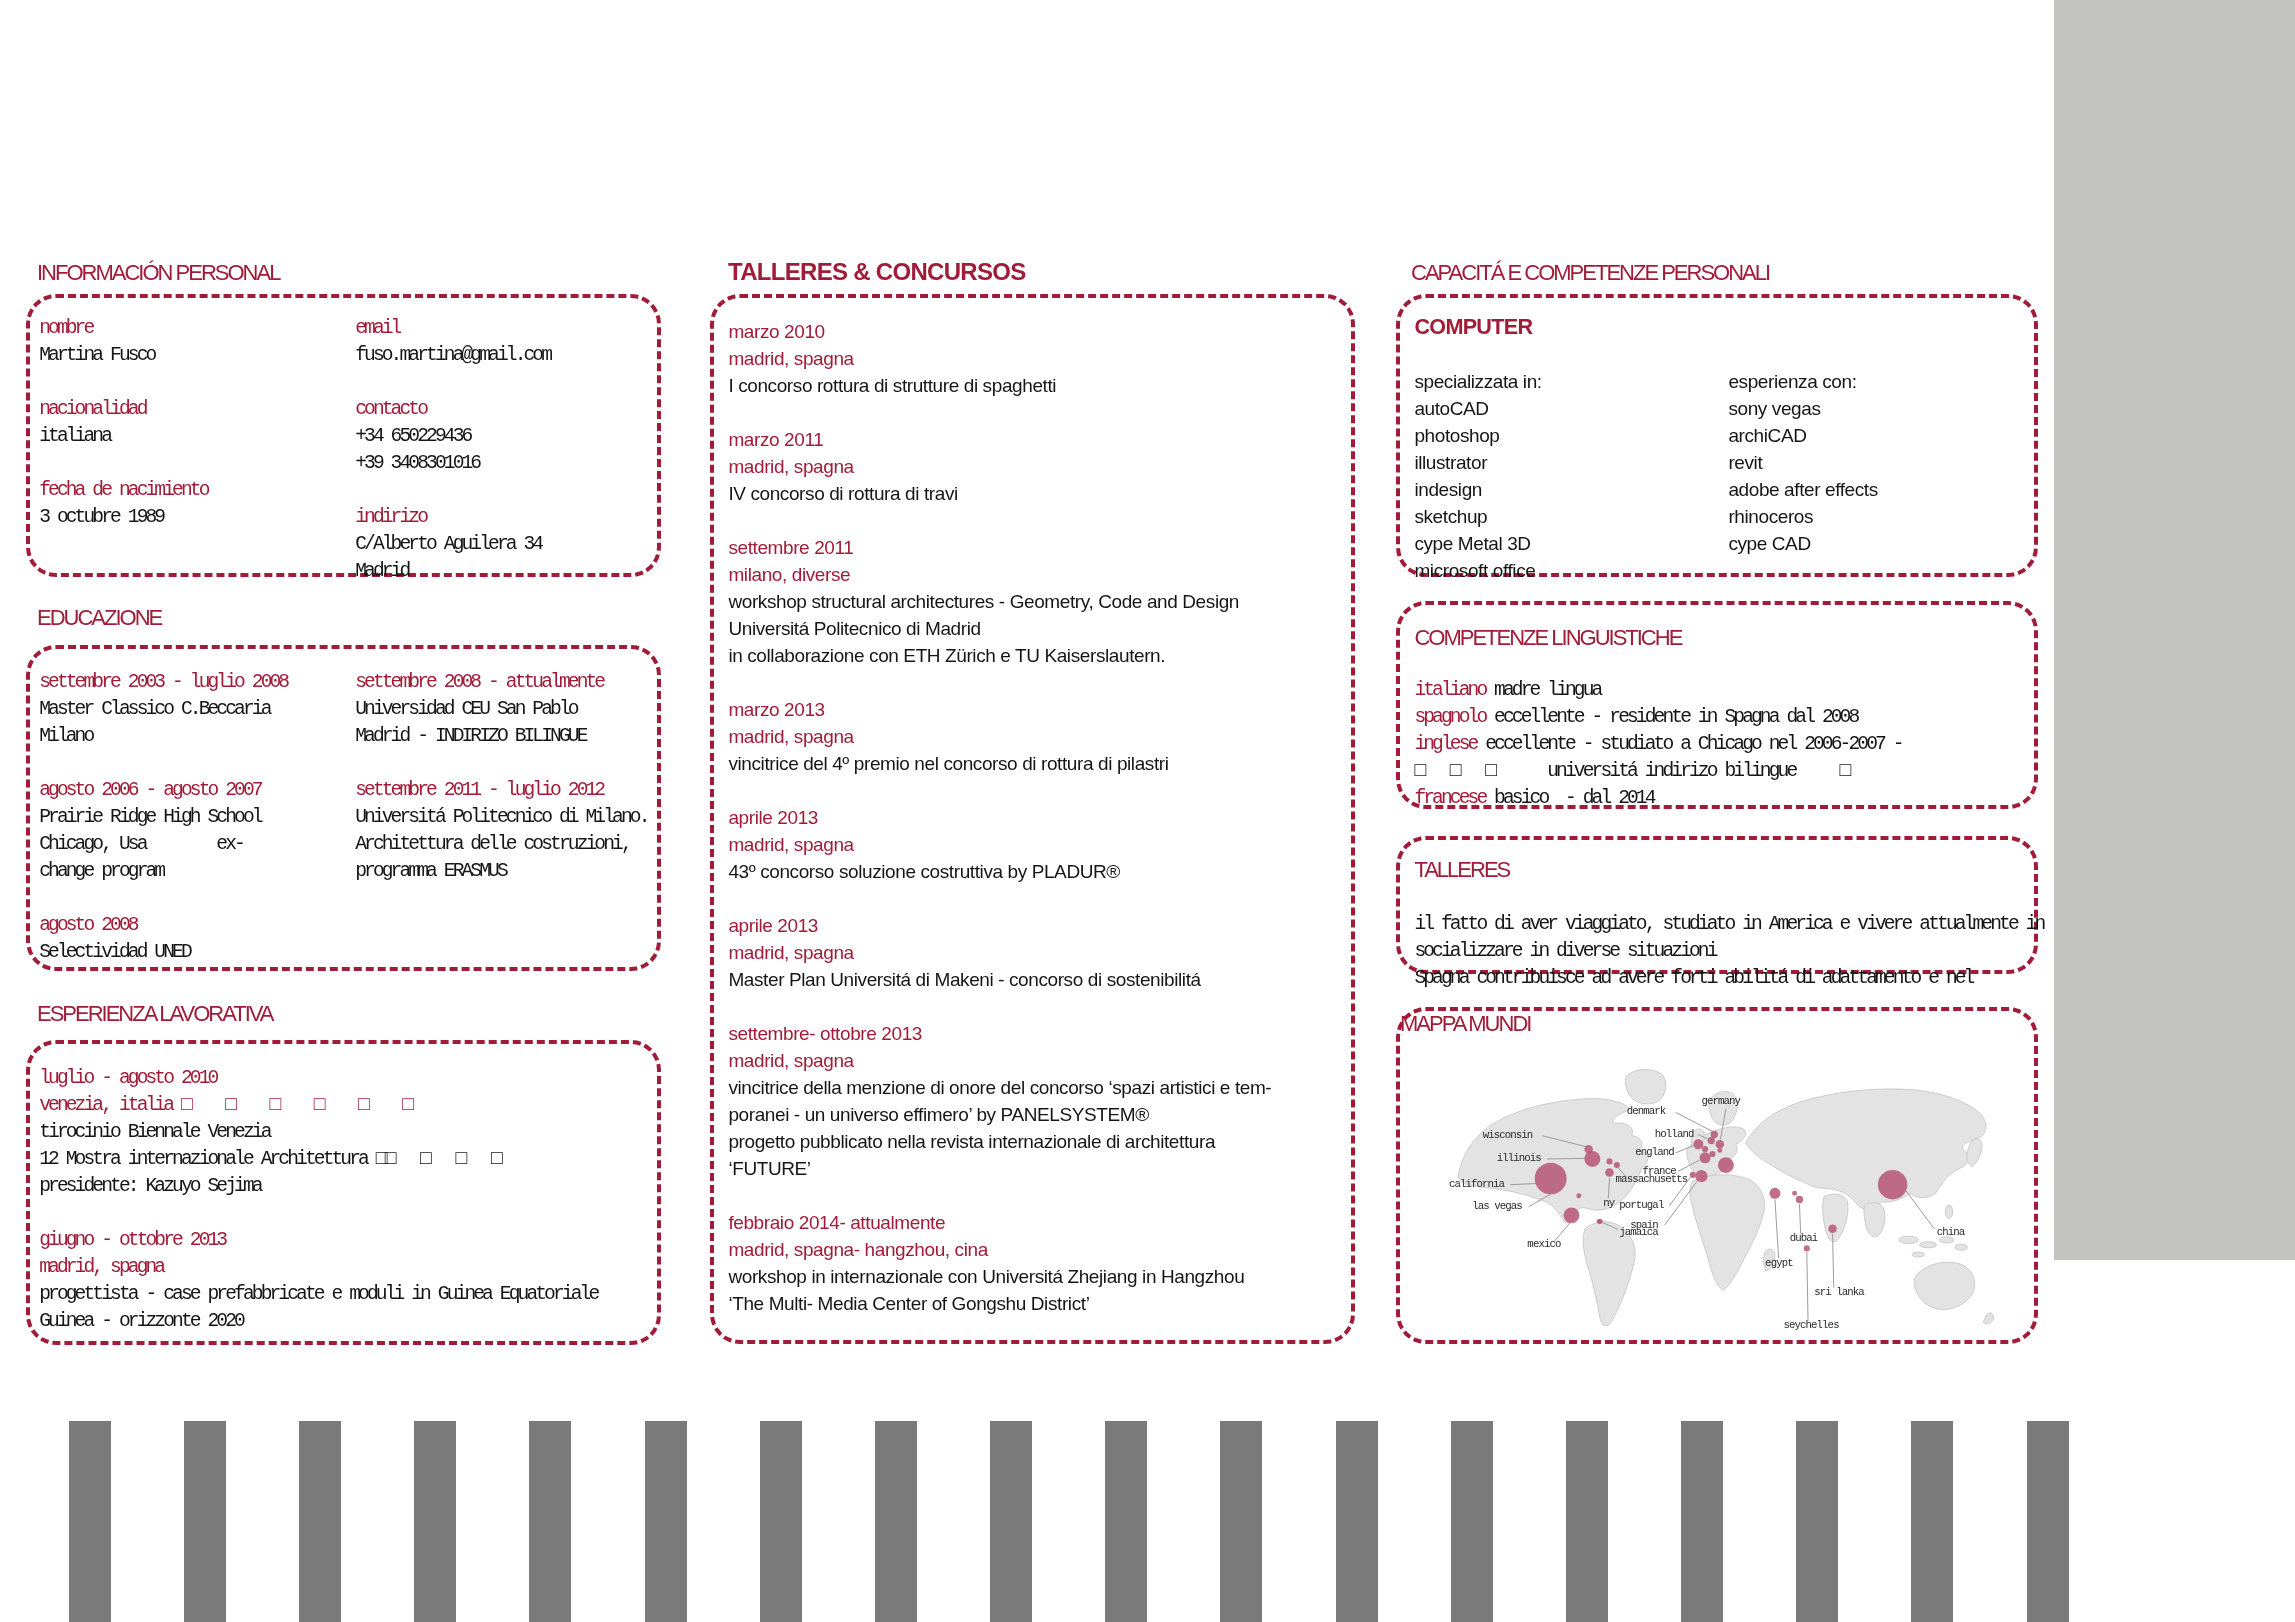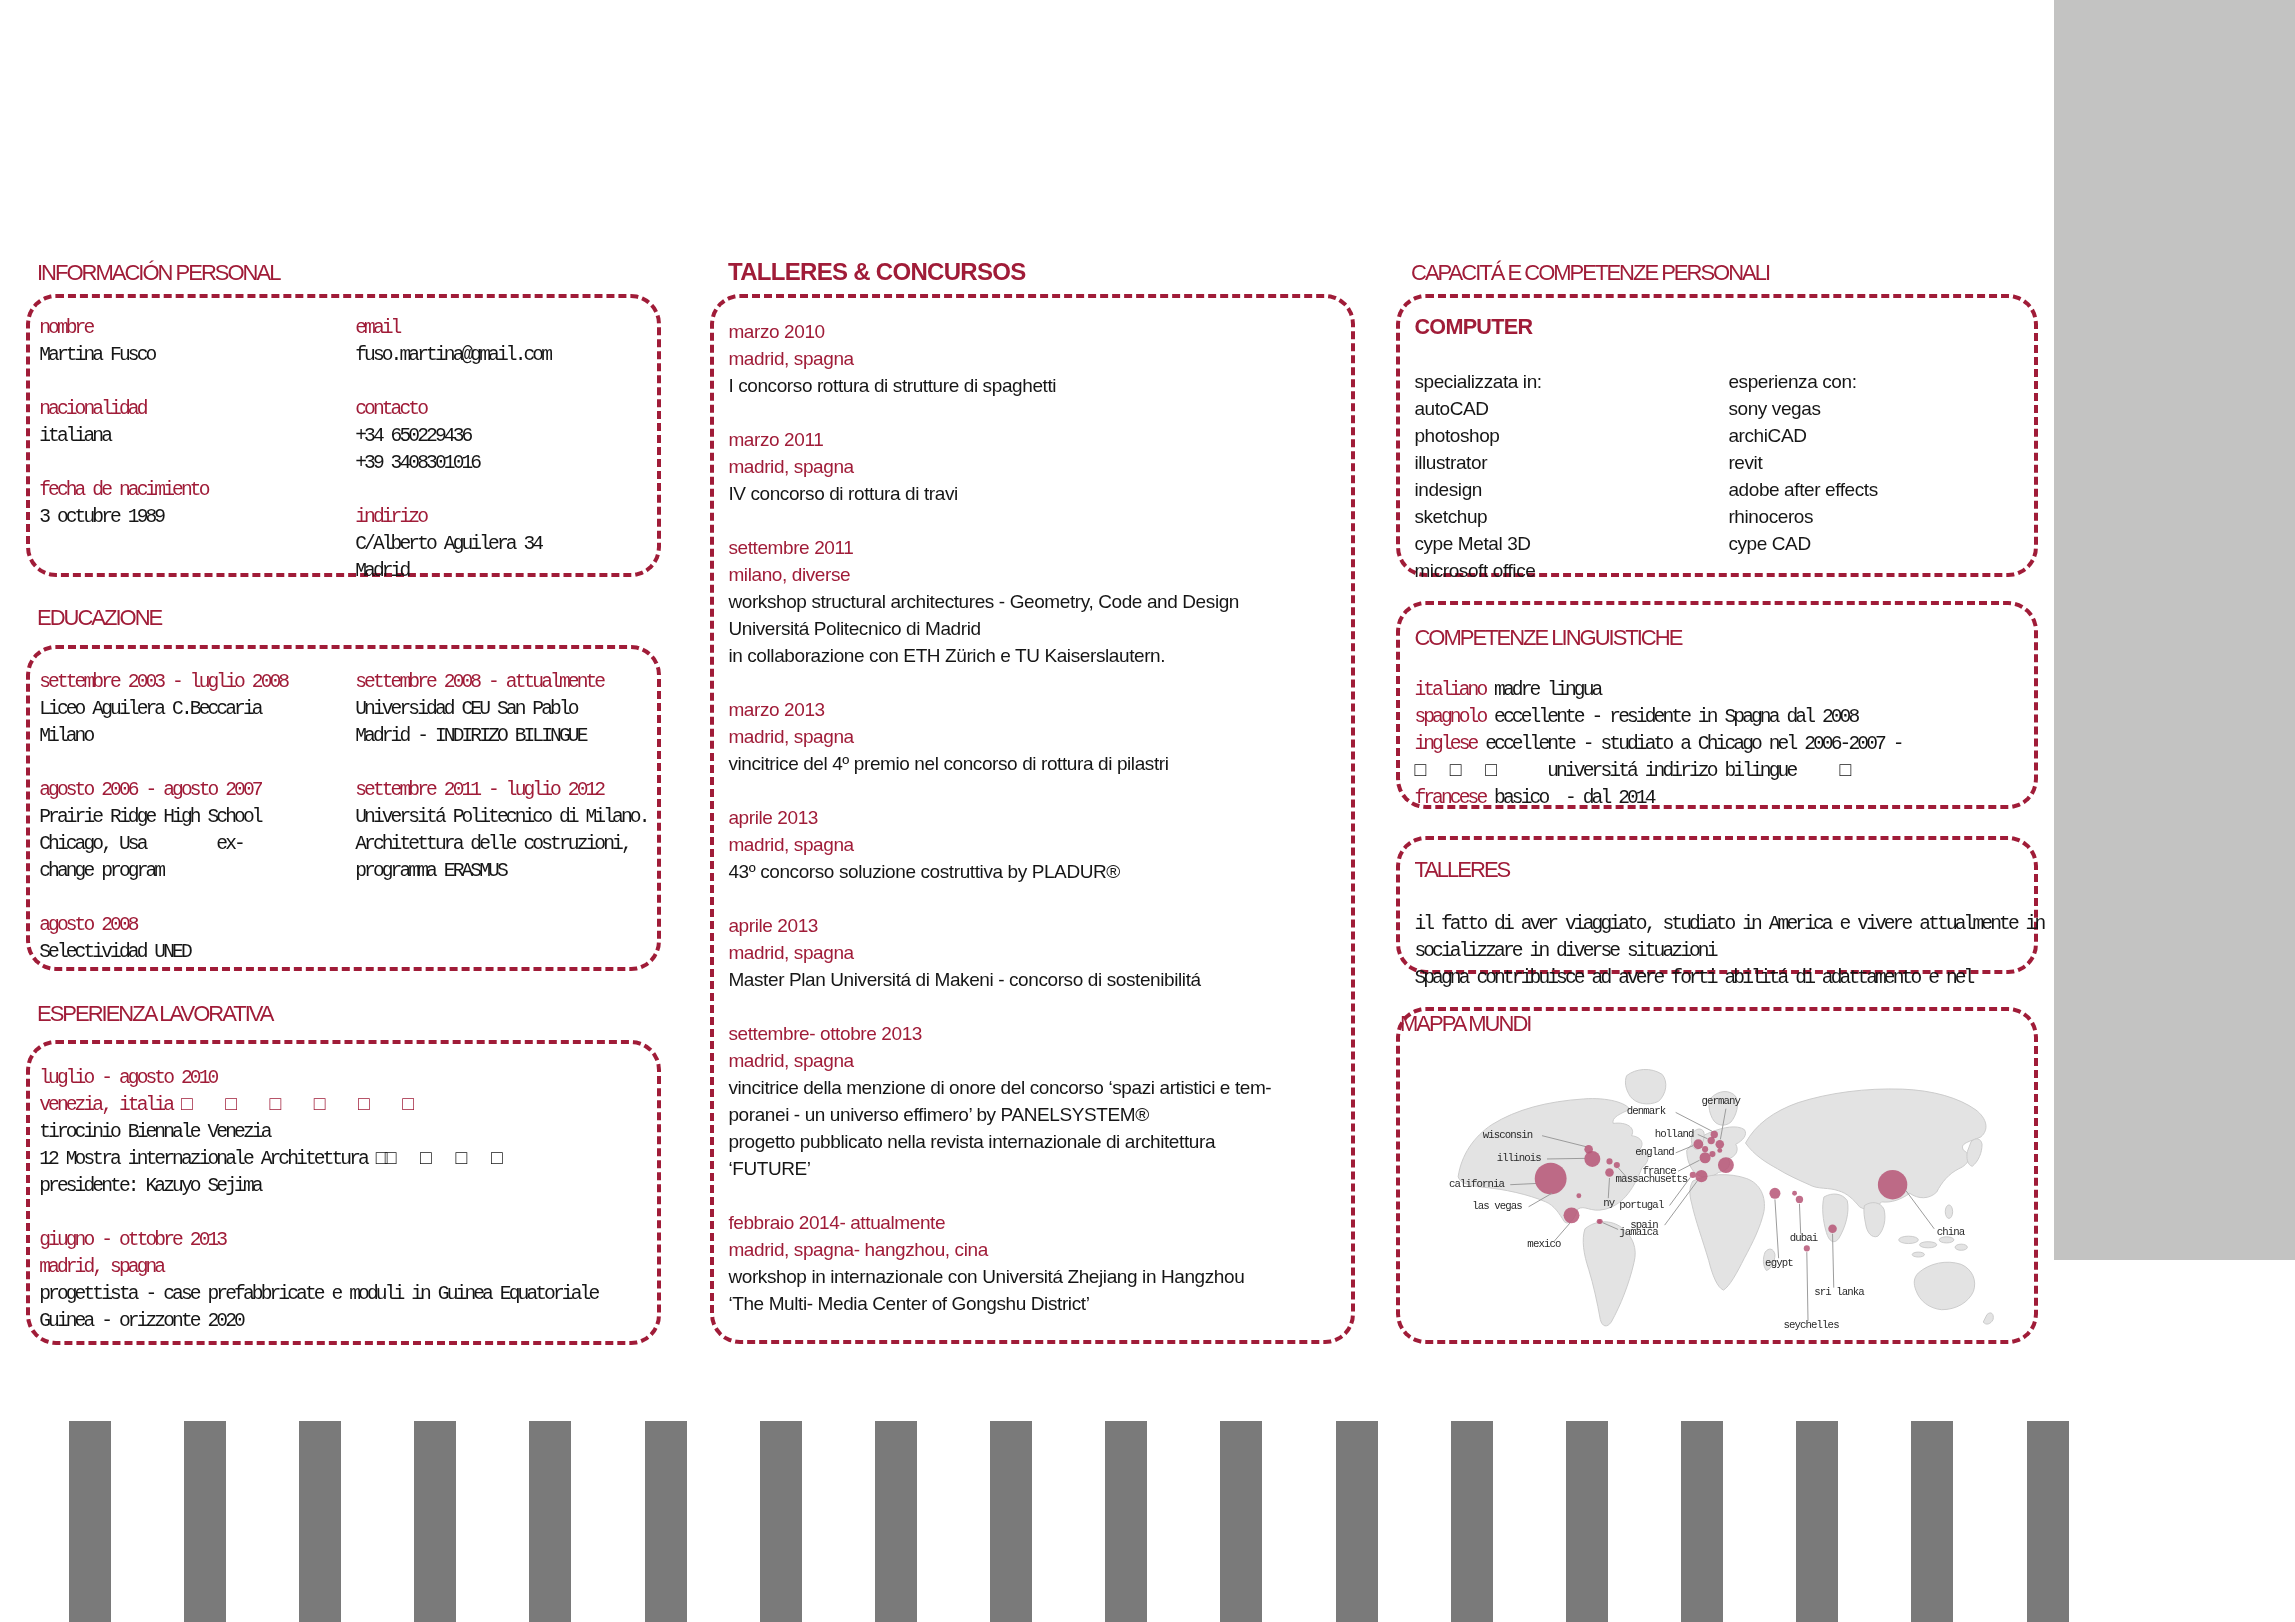--- a/index.html
+++ b/index.html
@@ -82,21 +82,21 @@
       </div>
   </div>
 </div>
 
 <div class="abs sec-title" style="left:37px;top:605px;">EDUCAZIONE</div>
 <div class="box" style="left:26px;top:645px;width:635px;height:326px;">
   <div class="two-col" style="padding:19.6px 0 0 9.2px;">
     <div id="edu-col1">
         <div class="group">
           <div class="mono-ln mono-red">settembre 2003 - luglio 2008</div>
-          <div class="mono-ln">Liceo Aguilera C.Beccaria</div>
+          <div class="mono-ln">Master Classico C.Beccaria</div>
           <div class="mono-ln">Milano</div>
         </div>
         <div class="group">
           <div class="mono-ln mono-red">agosto 2006 - agosto 2007</div>
           <div class="mono-ln">Prairie Ridge High School</div>
           <div class="mono-ln">Chicago, Usa        ex-</div>
           <div class="mono-ln">change program</div>
         </div>
         <div class="group">
           <div class="mono-ln mono-red">agosto 2008</div>

